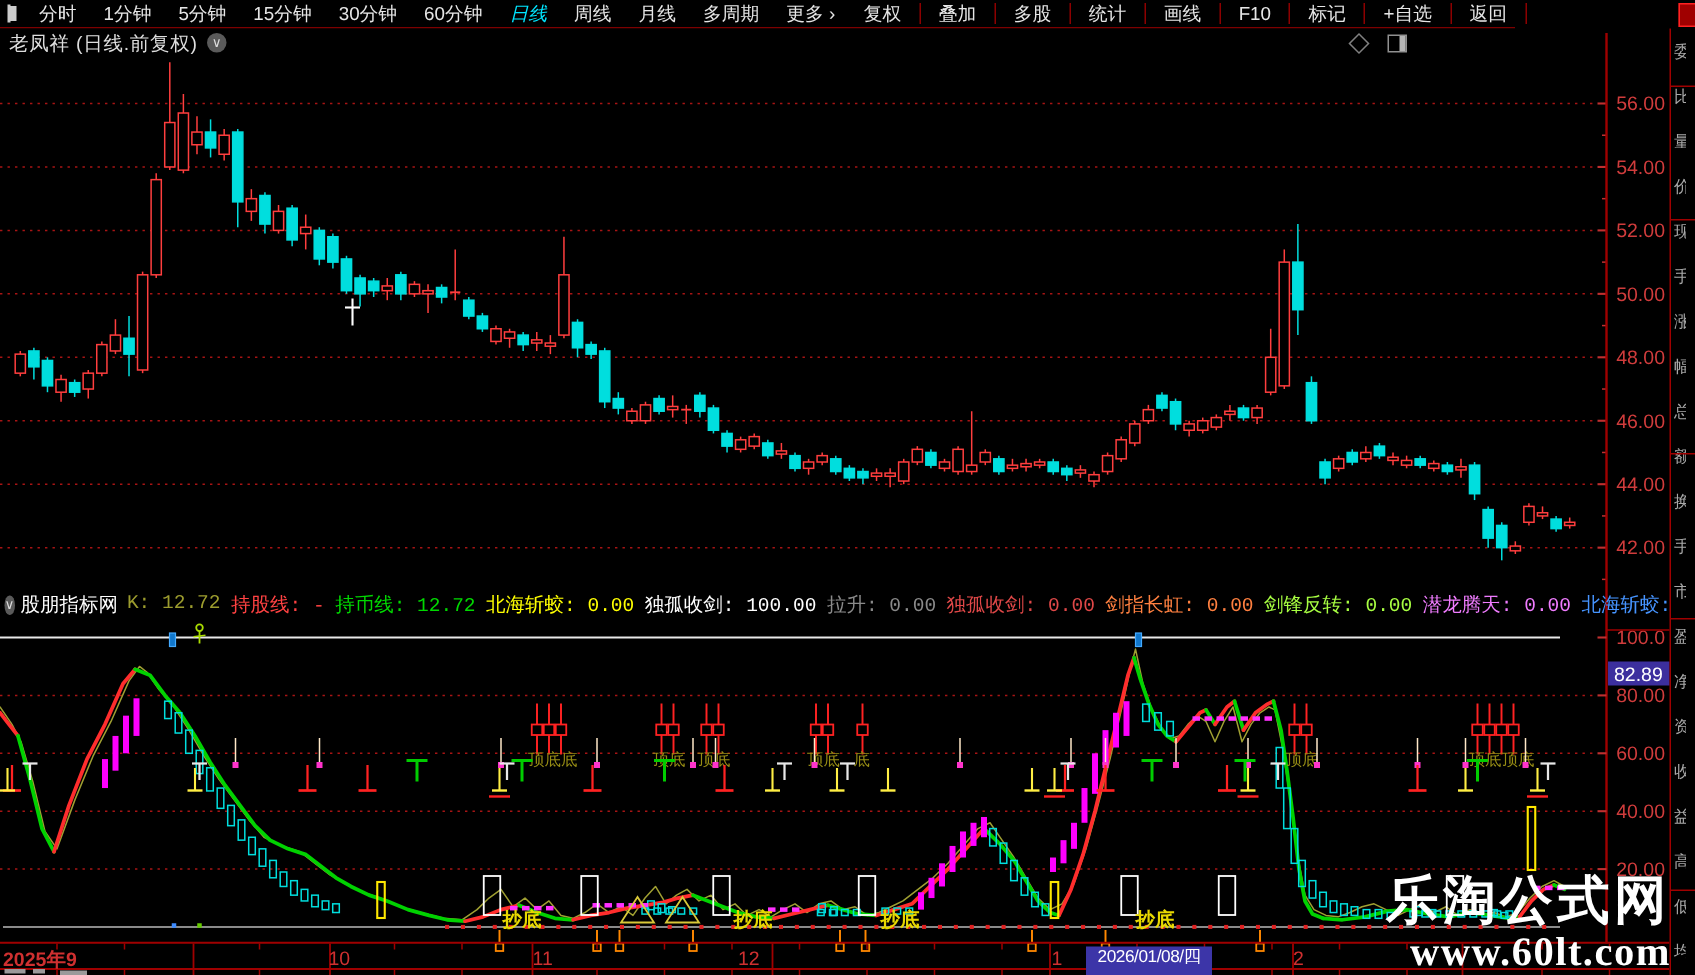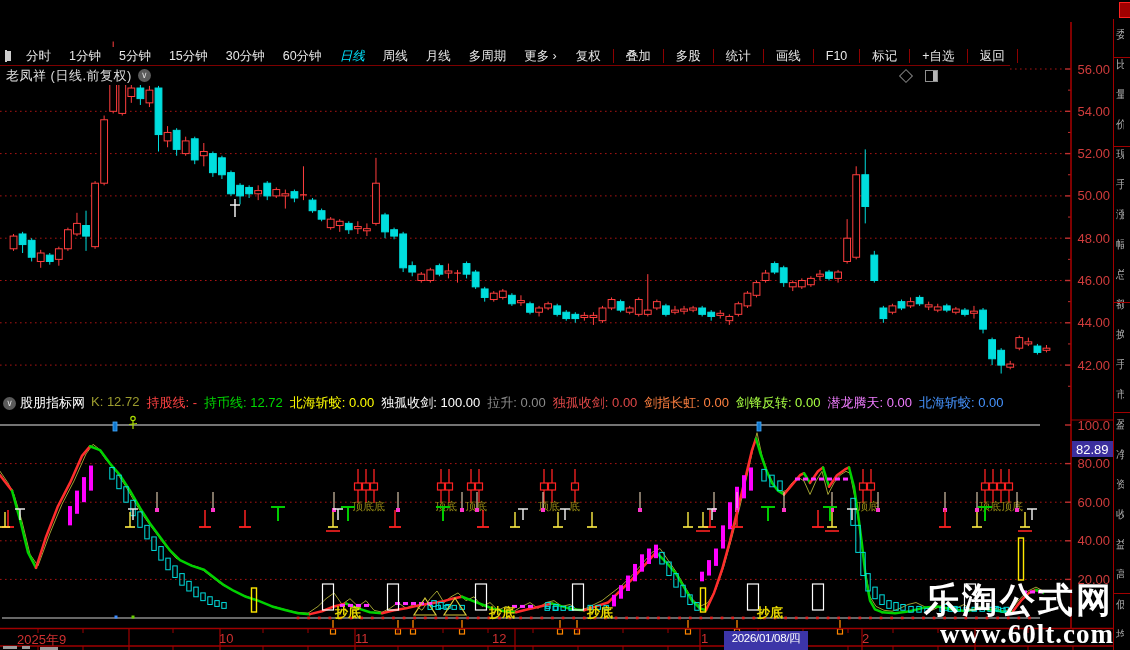--- a/index.html
+++ b/index.html
@@ -1,40 +1,40 @@
 <!DOCTYPE html>
 <html><head>
 <meta charset="utf-8">
 <style>
   html,body{margin:0;padding:0;background:#000;}
   #app{position:relative;width:1130px;height:650px;background:#000;overflow:hidden;
        font-family:"Liberation Sans","DejaVu Sans",sans-serif;}
   #chart-svg{position:absolute;left:0;top:0;z-index:1;}
-  .bar{position:absolute;left:0;width:1010px;background:#000;z-index:5;margin-top:47px;}
+  .bar{position:absolute;left:0;width:1010px;background:#000;z-index:5;}
   #topbar{top:0;height:18px;border-bottom:1px solid #7d0000;display:flex;align-items:center;}
   #topbar .winicon{width:11px;height:10px;border:1px solid #ccc;margin:0 6px 0 5px;position:relative;}
   #topbar .winicon::after{content:"";position:absolute;left:0;top:0;width:5px;height:10px;background:#ccc;}
   #topbar .sep{width:1px;height:14px;background:#8d0000;margin:0 2px;}
   .mitem{color:#e6e6e6;font-size:12.5px;padding:0 9px;white-space:nowrap;cursor:default;}
   .mitem.active{color:#00e5ff;font-style:italic;}
   #topbar .spring{flex:1;}
   .rbtn{color:#e6e6e6;font-size:12.5px;padding:0 10px;white-space:nowrap;}
   #titlebar{top:19px;height:19px;display:flex;align-items:center;}
   #stock-title{color:#dedede;font-size:13px;margin-left:6px;letter-spacing:0.5px;}
   .chev-circle{width:13px;height:13px;border-radius:50%;background:#5a5a5a;color:#ddd;font-size:9px;
       line-height:13px;text-align:center;margin-left:6px;}
   #titlebar .spring{flex:1;}
   .diamond{width:8px;height:8px;border:1px solid #808080;transform:rotate(45deg);margin-right:14px;}
   .boxicon{width:11px;height:10px;border:1px solid #909090;margin-right:72px;position:relative;}
   .boxicon::after{content:"";position:absolute;right:0;top:0;width:4px;height:10px;background:#b5b5b5;}
   #ind-header{position:absolute;left:0;top:394px;height:18px;width:1115px;z-index:5;display:flex;
       align-items:center;font-size:13px;white-space:nowrap;overflow:hidden;}
   #ind-header .chev-circle{margin:0 4px 0 3px;}
   #ind-name{color:#fff;margin-right:6px;}
-  .fld{margin-right:7px;}
+  .fld{margin-right:7px;font-family:Liberation Mono, monospace;}
   #timeline-labels{position:absolute;left:0;top:630px;width:1130px;height:20px;z-index:5;pointer-events:none;}
   .tl{position:absolute;top:1px;color:#cf3030;font-size:13px;white-space:nowrap;}
   #date-box{position:absolute;top:1px;background:#3c35a8;color:#fff;font-size:11.5px;text-align:center;
       height:30px;line-height:14px;letter-spacing:-0.3px;z-index:6;}
   #strip{position:absolute;left:1113px;top:19px;width:17px;height:631px;z-index:6;background:#000;
       border-left:1px solid #a00000;overflow:hidden;}
   .schar{position:absolute;left:2px;width:8px;overflow:hidden;color:#a8a8a8;font-size:11px;}
   .sdiv{position:absolute;left:0;width:17px;height:0;border-top:1px solid #a00000;}
   #strip-topbox{position:absolute;left:1119px;top:2px;width:10px;height:14px;background:#a00000;
       border:1px solid #ff2222;z-index:7;}
@@ -844,21 +844,21 @@
         <span class="fld" style="color: rgb(224, 72, 72);">独孤收剑: 0.00</span>
         <span class="fld" style="color: rgb(255, 128, 64);">剑指长虹: 0.00</span>
         <span class="fld" style="color: rgb(168, 255, 66);">剑锋反转: 0.00</span>
         <span class="fld" style="color: rgb(240, 124, 255);">潜龙腾天: 0.00</span>
         <span class="fld" style="color: rgb(70, 148, 255);">北海斩蛟: 0.00</span>
       </span>
   </div>
 
   <div id="timeline-labels">
     <div id="date-box" style="left: 724px; width: 84px;">2026/01/08/四</div>
-  <div class="tl" style="left: 17px;">2025年9</div>
+  <div class="tl" style="left: 2px; font-weight: bold;">2025年9</div>
       <div class="tl" style="left: 219px;">10</div>
       <div class="tl" style="left: 355px;">11</div>
       <div class="tl" style="left: 492px;">12</div>
       <div class="tl" style="left: 701px;">1</div>
       <div class="tl" style="left: 862px;">2</div>
     </div>
 
   <div id="strip">
       <div class="schar" style="top: 8px;">委</div>
       <div class="schar" style="top: 38px;">比</div>

